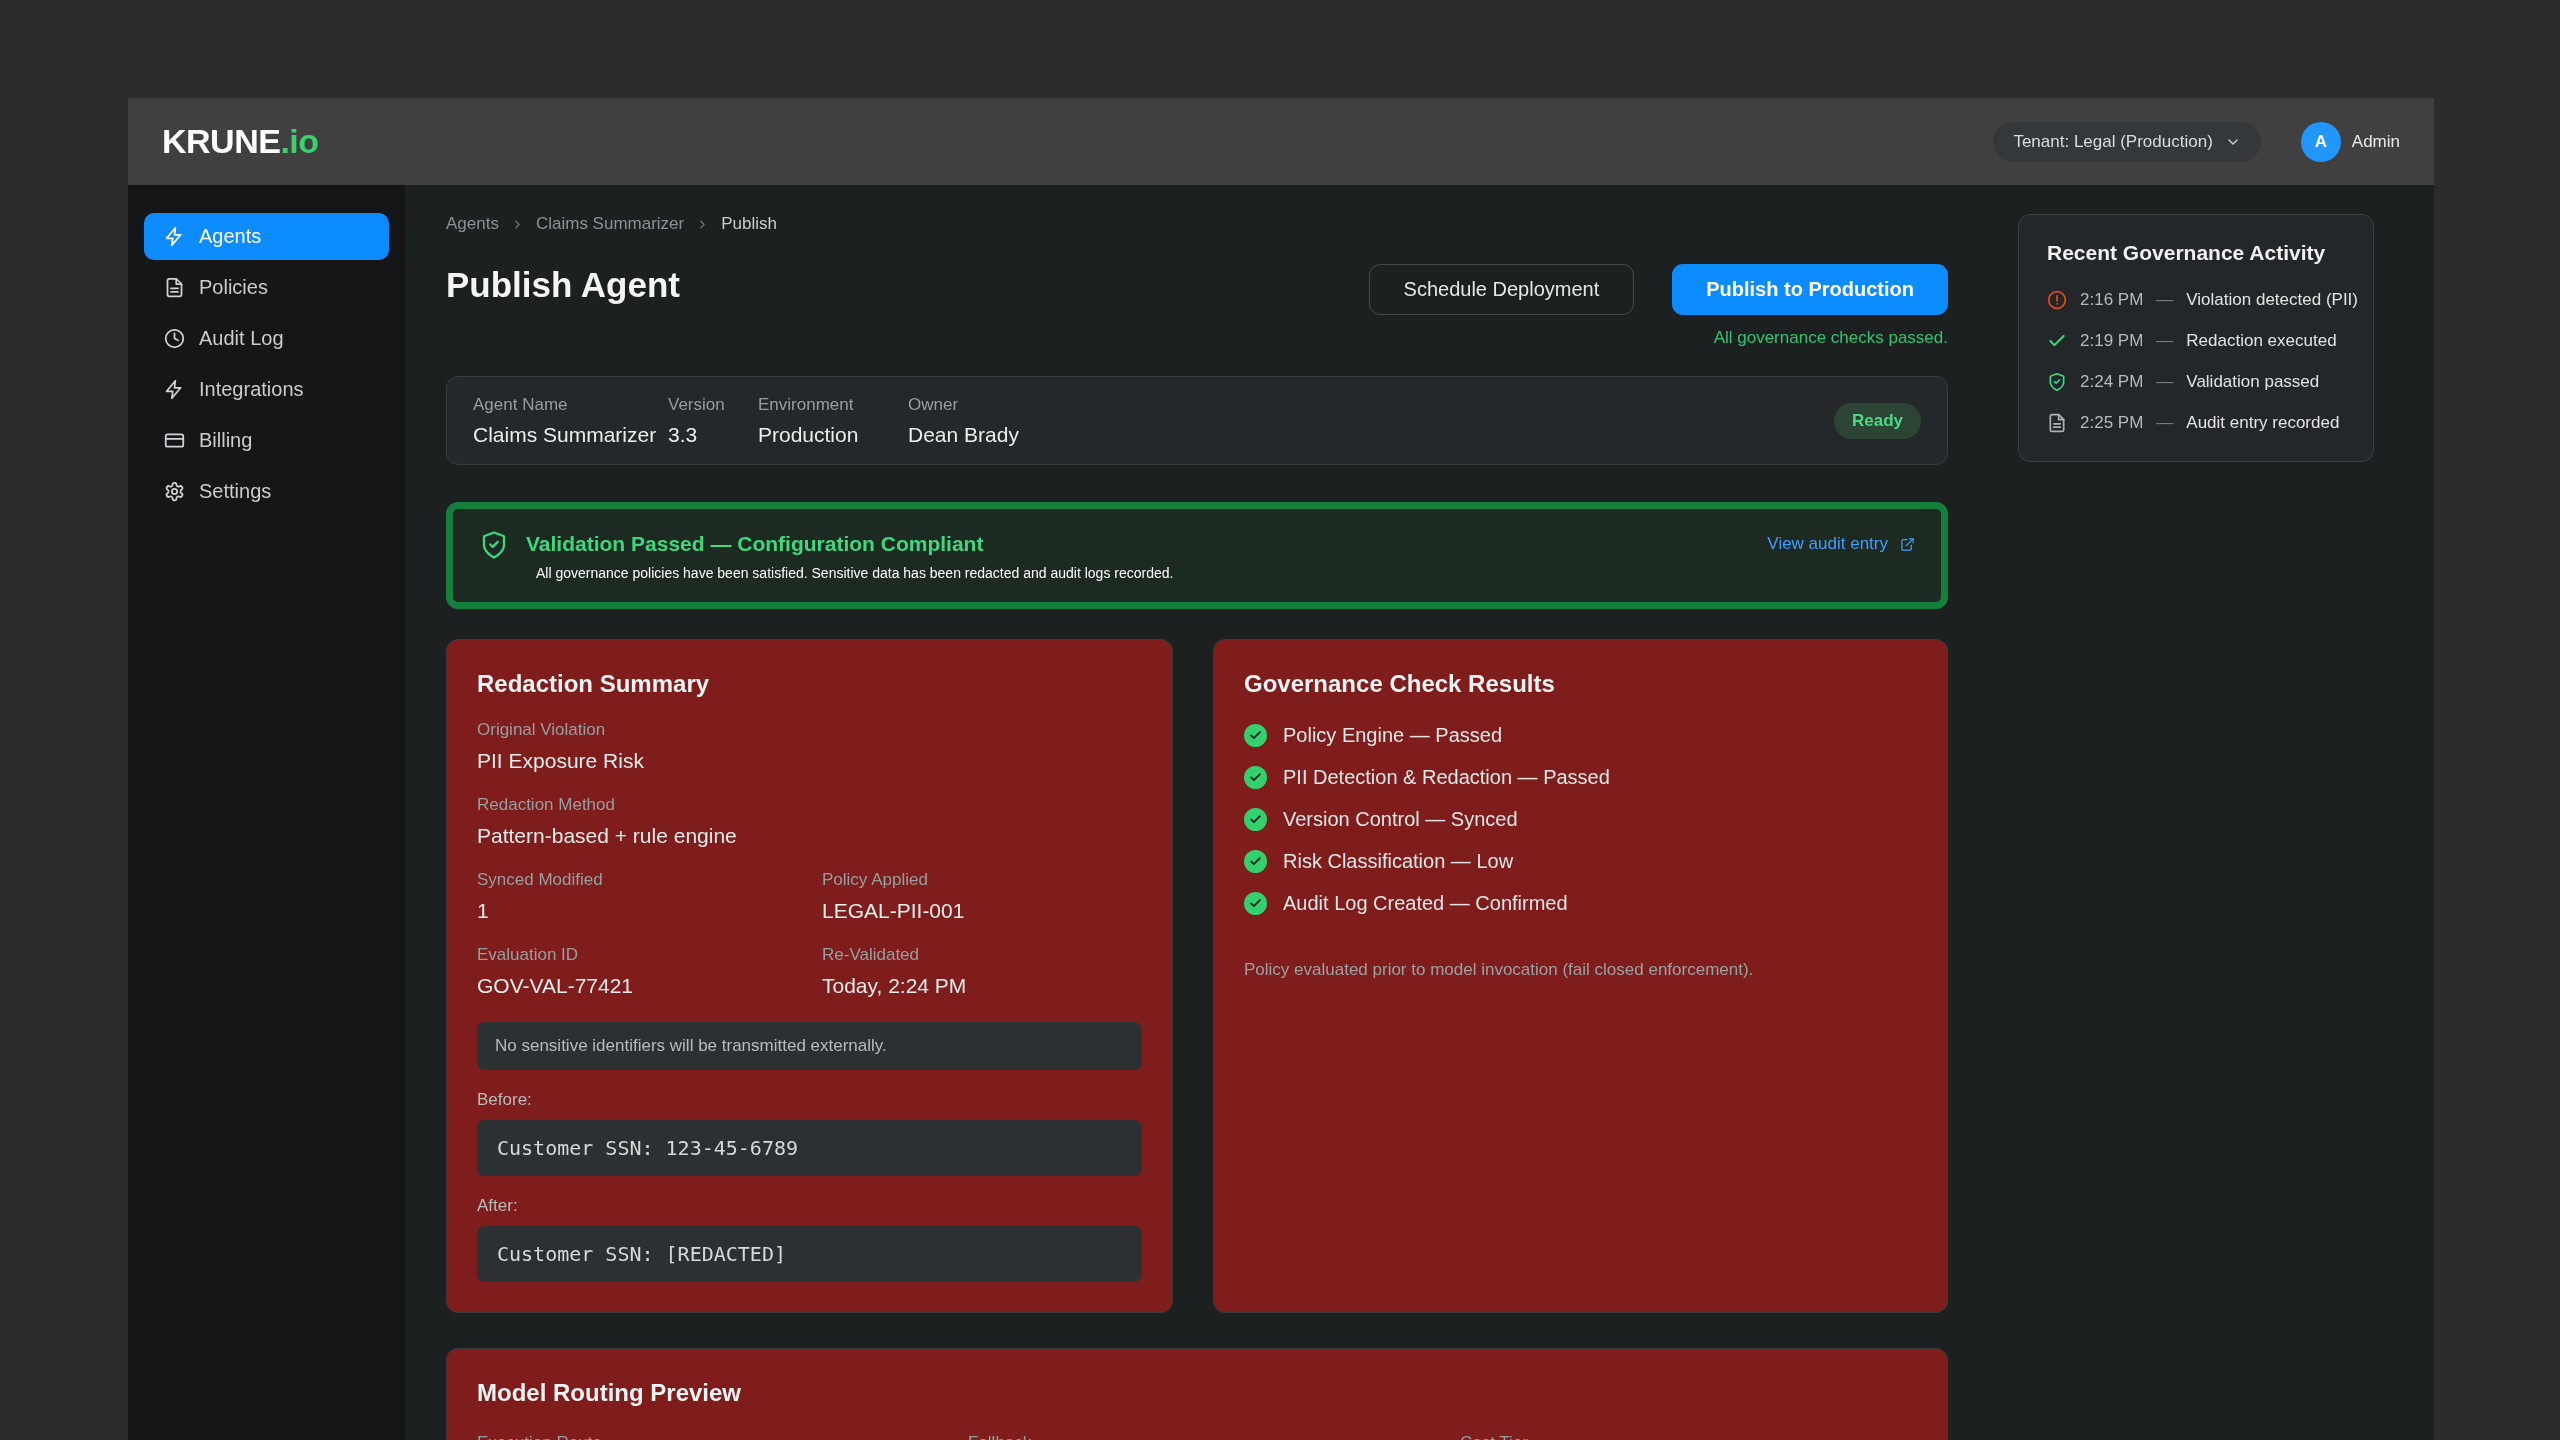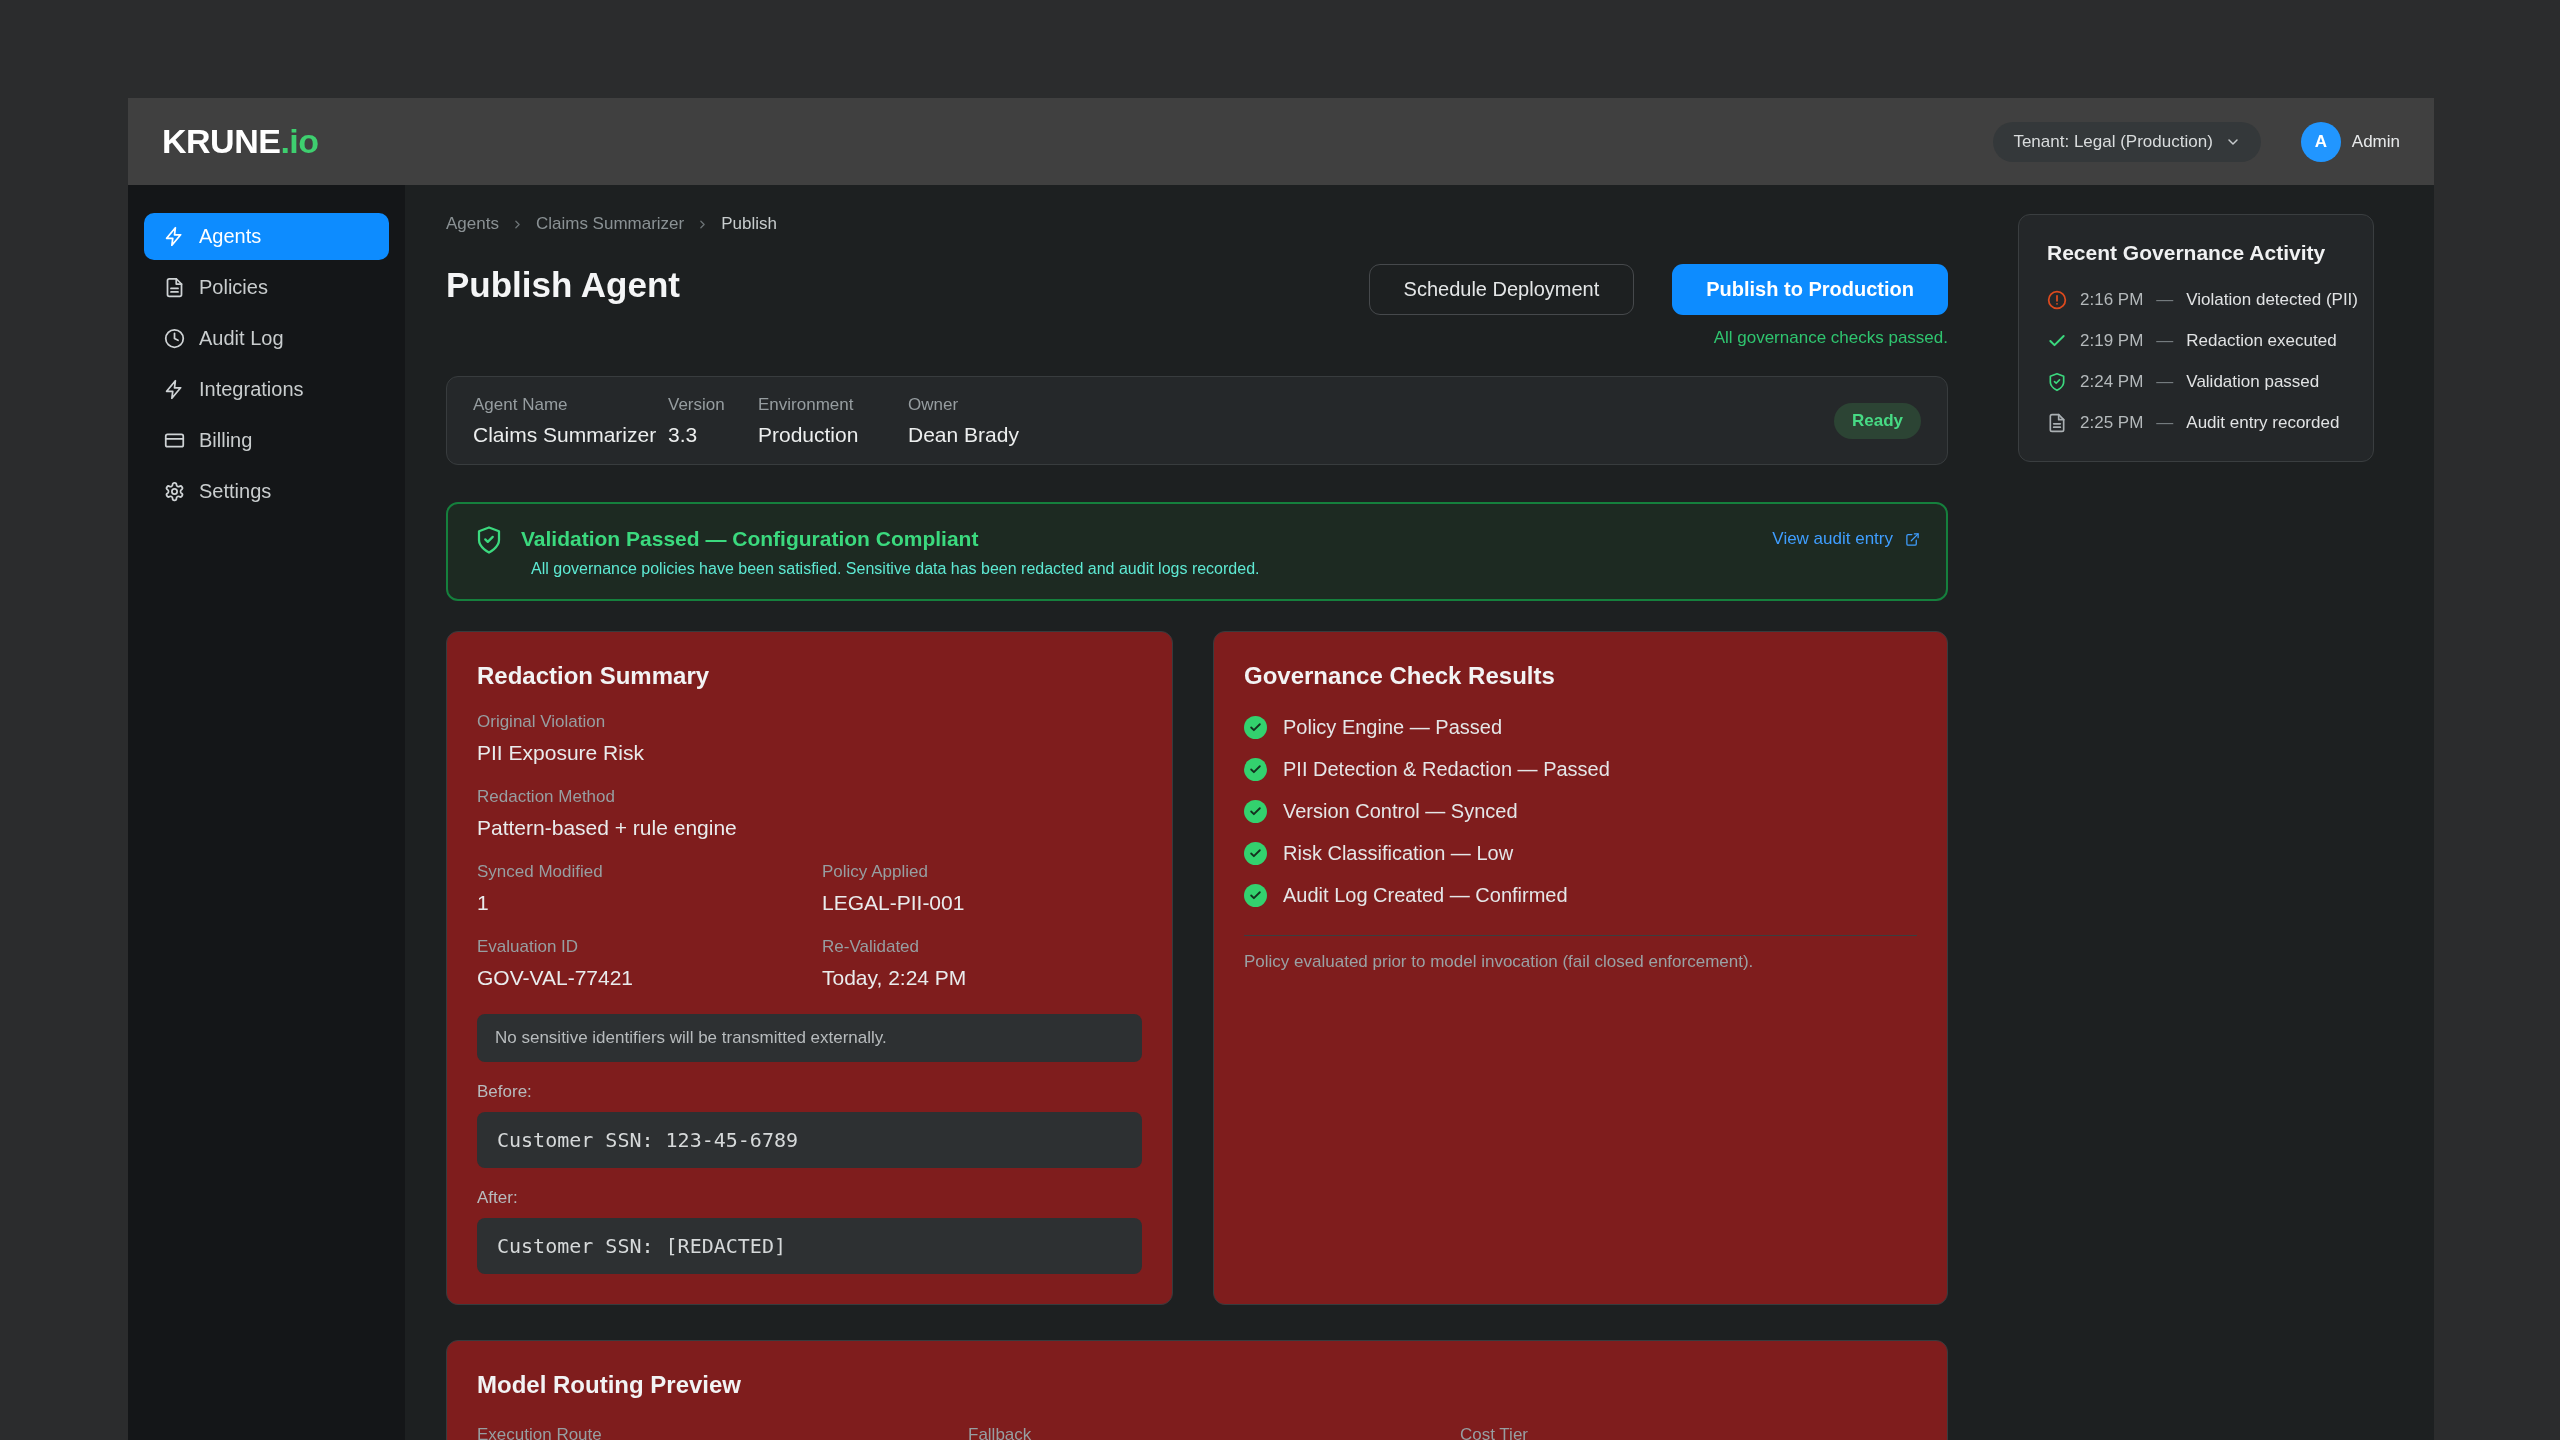--- a/index.html
+++ b/index.html
@@ -103,27 +103,27 @@
   .i-label { font-size: 17px; color: #969da0; }
   .i-value { font-size: 21px; color: #eceeee; }
   .status-badge {
     margin-left: auto; background: #2c4434; color: #47da84;
     font-size: 17px; font-weight: 600; padding: 8px 18px; border-radius: 999px;
   }
 
   
   .banner {
     margin-top: 37px; min-height: 93px;
-    background: #1d2a22; border: 2px solid #15803d; border-radius: 12px;
+    background: #1d2a22; border: 7px solid #15803d; border-radius: 12px;
     display: flex; padding: 21px 26px; gap: 17px;
   }
   .banner-icon svg { width: 30px; height: 30px; color: var(--accent-green, #3bd97e); }
   .banner-text { display: flex; flex-direction: column; gap: 9px; padding-top: 2px; }
   .banner-title { font-size: 21px; font-weight: 600; color: var(--accent-green, #3bd97e); }
-  .banner-desc { font-size: 16px; color: #5eead4; padding-left: 10px; }
+  .banner-desc { font-size: 14px; color: #ffffff; padding-left: 10px; }
   .banner-link {
     margin-left: auto; align-self: flex-start; margin-top: 4px;
     display: flex; align-items: center; gap: 12px;
     font-size: 17px; color: var(--link-blue, #3f9eff); cursor: pointer;
   }
   .banner-link svg { width: 15px; height: 15px; }
 
   
   .cards-row { margin-top: 30px; display: flex; gap: 40px; align-items: stretch; }
   .card {

